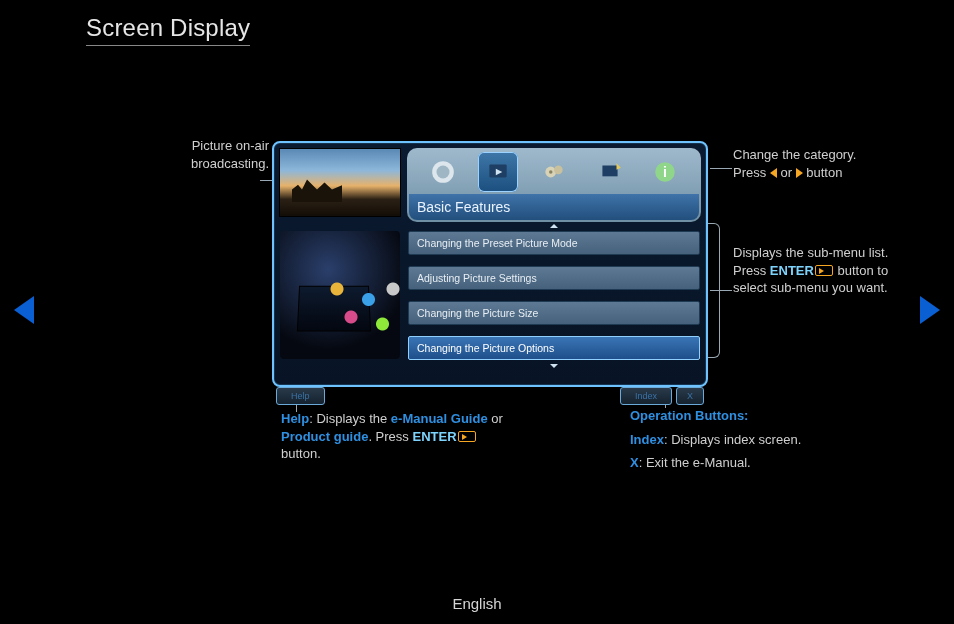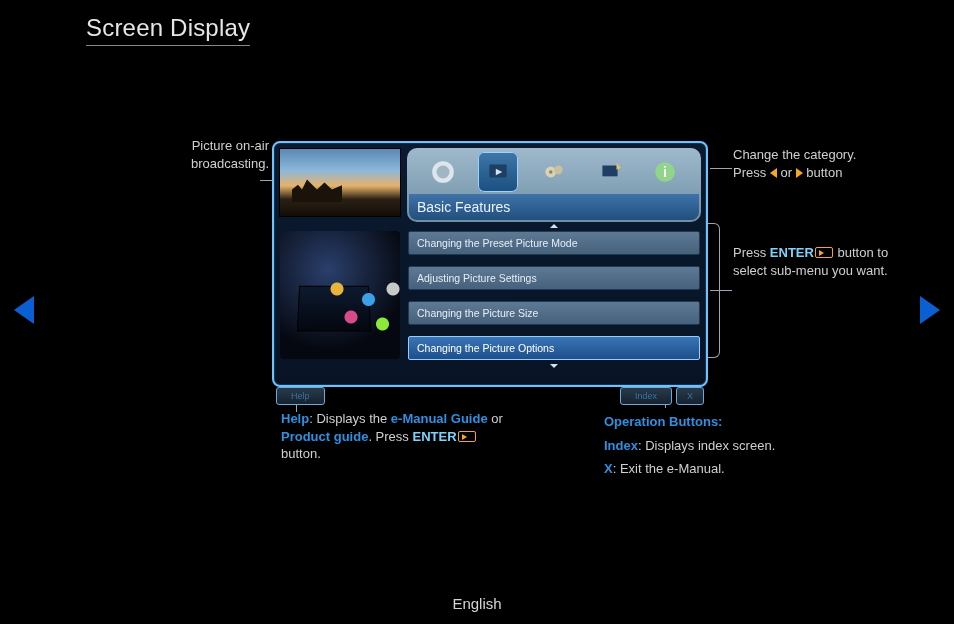--- a/index.html
+++ b/index.html
@@ -158,21 +158,21 @@
   .foot-right { display:flex; gap:4px; }
   .foot-btn.x { padding:3px 10px; }
 
   
   .callout { position:absolute; font-size:13px; color:#cfcfcf; line-height:1.35; }
   .callout .link { color:#2f8fe0; font-weight:600; }
   .callout-broadcast { left:149px; top:137px; width:120px; text-align:right; }
   .callout-category  { left:733px; top:146px; width:175px; }
   .callout-submenu   { left:733px; top:244px; width:182px; }
   .callout-help      { left:281px; top:410px; width:230px; }
-  .callout-op        { left:604px; top:407px; width:230px;margin-top:6px; }
+  .callout-op        { left:630px; top:407px; width:230px; }
   .tri-l, .tri-r {
     display:inline-block; width:0;height:0;
     border-top:5px solid transparent; border-bottom:5px solid transparent;
     vertical-align: -1px;
   }
   .tri-l { border-right:7px solid #f5a623; }
   .tri-r { border-left:7px solid #f5a623; }
   .enter-icon {
     display:inline-block;
     width:18px; height:11px;
@@ -222,20 +222,21 @@
 <div class="callout callout-broadcast">Picture on-air broadcasting.</div>
 
 <div class="callout callout-category">
   <div>Change the category.</div>
   <div>
     <span>Press </span><span class="tri-l"></span><span> or </span><span class="tri-r"></span><span> button</span>
   </div>
 </div>
 
 <div class="callout callout-submenu">
+  <div>Displays the sub-menu list.</div>
   <div>
     <span>Press </span><strong class="white">ENTER</strong><span class="enter-icon"></span><span> button to select sub-menu you want.</span>
   </div>
 </div>
 
 <div class="callout callout-help">
   <span class="link">Help</span><span>: Displays the </span><span class="link">e-Manual Guide</span><span> or </span><span class="link">Product guide</span><span>. Press </span><strong class="white">ENTER</strong><span class="enter-icon"></span><span> button.</span>
 </div>
 
 <div class="callout callout-op">

